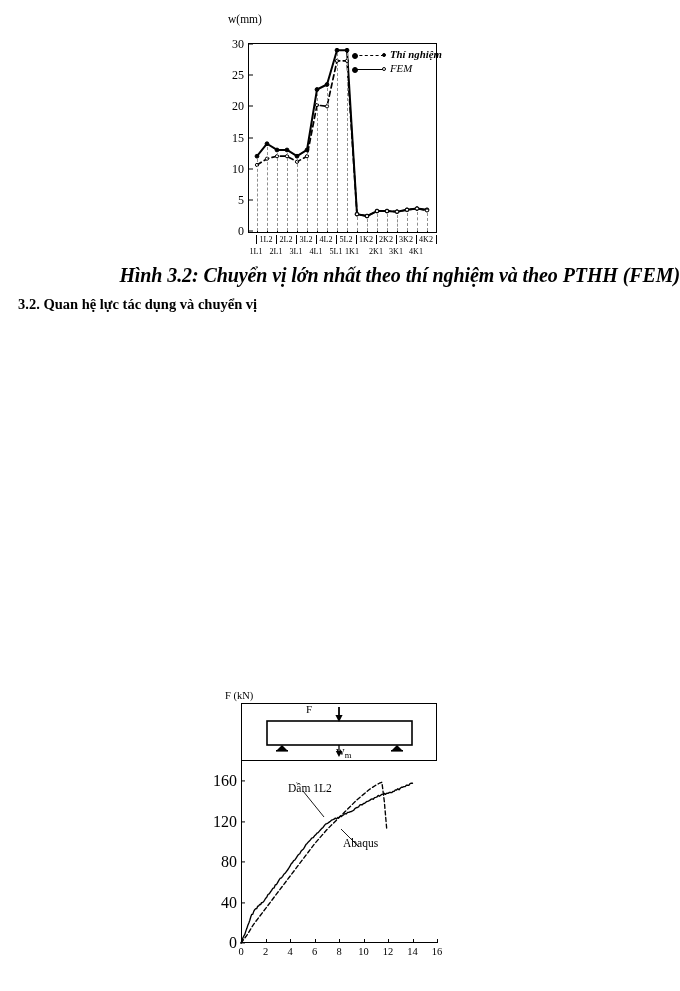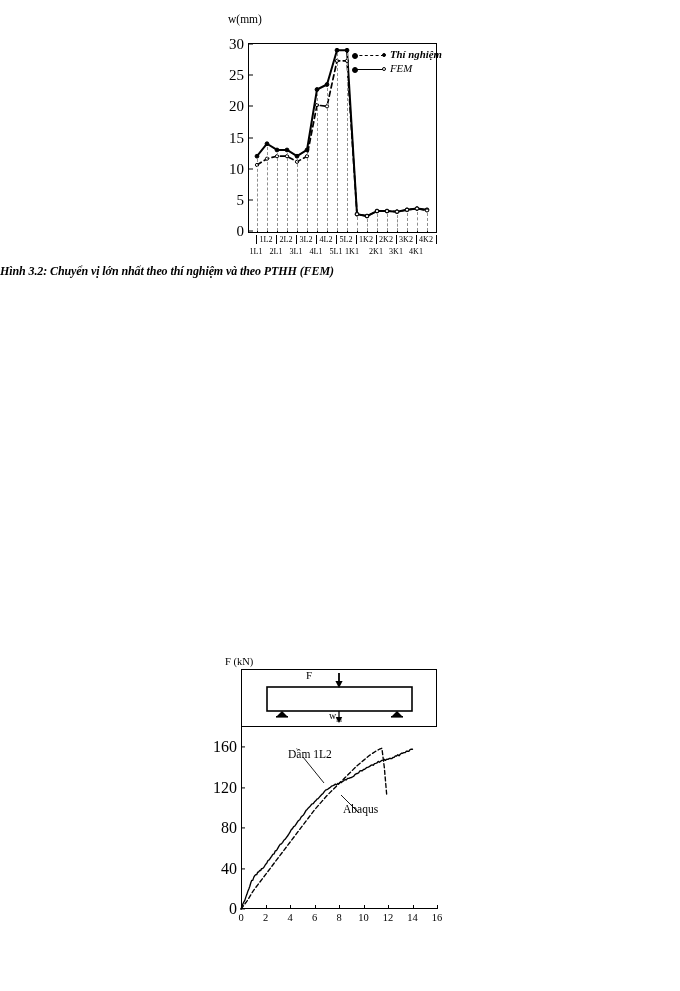--- a/index.html
+++ b/index.html
@@ -9,24 +9,24 @@
     background: #ffffff;
     font-family: "Liberation Serif", "DejaVu Serif", serif;
     color: #000000;
     overflow: hidden;
   }
   .page { position: relative; width: 680px; height: 883px; }
 
   
   .figure { position: relative; width: 100%; }
   .fig-caption {
-    text-align: left;
+    text-align: right;
     font-weight: bold;
     font-style: italic;
-    font-size: 12px;
+    font-size: 20px;
     letter-spacing: -0.1px;
   }
 
   
   .sec-head {
     font-weight: bold;
     font-size: 14.5px;
     padding-left: 18px;
     margin-top: 9px;
   }
@@ -45,21 +45,21 @@
     position: absolute; left: 228px; top: 13px;
     font-size: 11.5px; font-family: "Liberation Serif", serif;
   }
   #chart1-plot {
     position: absolute; left: 248px; top: 43px;
     width: 189px; height: 190px;
     border: 1.6px solid #000; background: #fff;
   }
   .c1-yt {
     position: absolute; right: 100%; transform: translateY(-50%);
-    padding-right: 5px; font-size: 15px; white-space: nowrap;
+    padding-right: 5px; font-size: 12px; white-space: nowrap;
   }
   .c1-ytick {
     position: absolute; left: 0; width: 4px; height: 1px;
     background: #000; transform: translateY(-50%);
   }
   .c1-xtick {
     position: absolute; bottom: 0; width: 1px; height: 4px; background: #000;
   }
   .c1-drop {
     position: absolute; width: 0; border-left: 1.3px dashed #8f8f8f;
@@ -284,41 +284,42 @@
               <span class="endmark"></span>
             </span>
           <span class="lbl">FEM</span>
         </div>
       </div>
     </div>
 
     <div class="fig-caption" style="margin-top:6px;">Hình 3.2: Chuyển vị lớn nhất theo thí nghiệm và theo PTHH (FEM)</div>
   </div>
 
+  <div class="sec-head">3.2. Quan hệ lực tác dụng và chuyển vị</div>
 
 
   <div class="figure" style="margin-top:6px;">
     <div class="ld-wrap" id="ld2-wrap" style="height:262px;">
 
       <div class="ld-ylabel" style="left:225px; top:371px;">F (kN)</div>
 
       <div class="ld-beambox" id="ld2-beam" style="left:241px; top:384px; width:196px; height:58px;">
         <svg width="194" height="56" viewBox="0 0 194 56">
           <rect x="25" y="17" width="145" height="24" fill="#fff" stroke="#000" stroke-width="1.6"></rect>
           <line x1="97" y1="3" x2="97" y2="15" stroke="#000" stroke-width="1.8"></line>
           <polygon points="97,18 93.4,11 100.6,11" fill="#000"></polygon>
           <polygon points="40,41 35,46 45,46" fill="#000"></polygon>
           <rect x="34" y="46" width="12" height="1.6" fill="#000"></rect>
           <polygon points="155,41 150,46 160,46" fill="#000"></polygon>
           <rect x="149" y="46" width="12" height="1.6" fill="#000"></rect>
           <line x1="97" y1="41" x2="97" y2="50" stroke="#000" stroke-width="1.3"></line>
           <polygon points="97,53 93.8,47 100.2,47" fill="#000"></polygon>
         </svg>
         <span class="ld-annot" style="left:64px; top:-1px; font-size:11px;">F</span>
-        <span class="ld-annot" style="left:87px; top:40px; font-size:10px;">w<sub>m</sub></span>
+        <span class="ld-annot" style="left:94px; top:40px; font-size:12px;">w<sub>m</sub></span>
       </div>
 
       <div class="ld-plot" id="ld2-plot" style="left:241px; top:442px; width:196px; height:182px;">
         <div class="ld-axis-l"></div>
         <div class="ld-axis-b"></div>
         <svg id="ld2-svg" width="196" height="182" viewBox="0 0 196 182">
             <path d="M0.00,182.00 L6.13,173.91 L12.25,163.80 L18.38,155.71 L24.50,147.62 L30.63,139.53 L36.75,131.44 L42.88,123.36 L49.00,115.27 L55.13,107.18 L61.25,99.09 L67.38,91.00 L73.50,82.91 L79.63,75.83 L85.75,68.76 L91.88,62.69 L98.00,56.62 L104.13,50.56 L110.25,44.49 L116.38,38.42 L122.50,33.37 L128.63,28.31 L134.75,24.27 L138.43,22.24 L140.88,21.23 L143.32,40.44 L145.78,68.76 " fill="none" stroke="#000" stroke-width="1.35" stroke-linejoin="round" stroke-linecap="round" stroke-dasharray="4,2.6"></path>
             <path d="M0.00,182.00 L0.98,179.75 L1.96,176.79 L2.94,174.80 L3.92,173.17 L4.90,169.87 L5.88,167.35 L6.86,164.26 L7.84,162.04 L8.82,159.29 L9.80,155.71 L10.78,153.33 L11.76,153.37 L12.74,150.34 L13.72,148.69 L14.70,147.62 L15.68,147.70 L16.66,145.21 L17.64,144.99 L18.62,143.54 L19.60,143.58 L20.58,141.59 L21.56,141.46 L22.54,140.70 L23.52,139.28 L24.50,137.51 L25.73,136.33 L26.95,133.49 L28.18,132.87 L29.40,131.03 L30.63,129.42 L31.85,127.27 L33.08,126.89 L34.30,123.79 L35.52,123.50 L36.75,121.33 L37.98,119.08 L39.20,117.25 L40.42,116.87 L41.65,115.29 L42.88,113.24 L44.10,112.28 L45.33,110.58 L46.55,109.00 L47.77,107.21 L49.00,105.16 L50.23,102.70 L51.45,101.63 L52.67,99.67 L53.90,98.97 L55.13,97.07 L56.35,95.24 L57.58,93.47 L58.80,92.74 L60.02,90.26 L61.25,88.98 L62.48,88.03 L63.70,85.85 L64.92,83.59 L66.15,82.44 L67.38,80.89 L68.60,79.81 L69.83,78.31 L71.05,76.89 L72.28,76.65 L73.50,74.82 L74.72,73.79 L75.95,72.13 L77.17,71.57 L78.40,70.13 L79.63,68.76 L80.85,67.36 L82.08,66.46 L83.30,64.64 L84.53,63.16 L85.75,62.69 L86.97,62.04 L88.20,61.12 L89.42,60.18 L90.65,59.08 L91.88,58.64 L93.10,58.15 L94.33,57.08 L95.55,57.92 L96.78,56.49 L98.00,56.62 L99.22,55.13 L100.45,55.63 L101.67,54.38 L102.90,53.60 L104.13,52.58 L105.35,52.95 L106.58,51.32 L107.80,51.33 L109.03,50.77 L110.25,50.56 L111.47,49.98 L112.70,49.26 L113.92,47.65 L115.15,46.77 L116.38,46.51 L117.60,45.91 L118.83,43.99 L120.05,43.69 L121.28,43.77 L122.50,42.47 L123.72,42.34 L124.95,41.13 L126.17,40.41 L127.40,40.06 L128.63,39.43 L129.85,38.38 L131.07,37.85 L132.30,38.23 L133.53,36.62 L134.75,36.40 L135.97,35.96 L137.20,34.39 L138.43,35.26 L139.65,34.31 L140.88,33.37 L142.10,33.07 L143.32,32.38 L144.55,33.35 L145.78,32.18 L147.00,32.36 L148.22,31.45 L149.45,31.47 L150.68,31.64 L151.90,30.49 L153.13,30.33 L154.35,28.83 L155.57,28.98 L156.80,27.81 L158.03,28.79 L159.25,27.30 L160.47,26.29 L161.70,26.22 L162.93,25.65 L164.15,25.59 L165.38,24.27 L166.60,24.26 L167.82,24.31 L169.05,22.62 L170.28,22.16 L171.50,22.24 " fill="none" stroke="#000" stroke-width="1.35" stroke-linejoin="round" stroke-linecap="round"></path>
             <line x1="62" y1="30" x2="83" y2="56" stroke="#000" stroke-width="0.9"></line>
             <line x1="118" y1="86" x2="100" y2="68" stroke="#000" stroke-width="0.9"></line>

